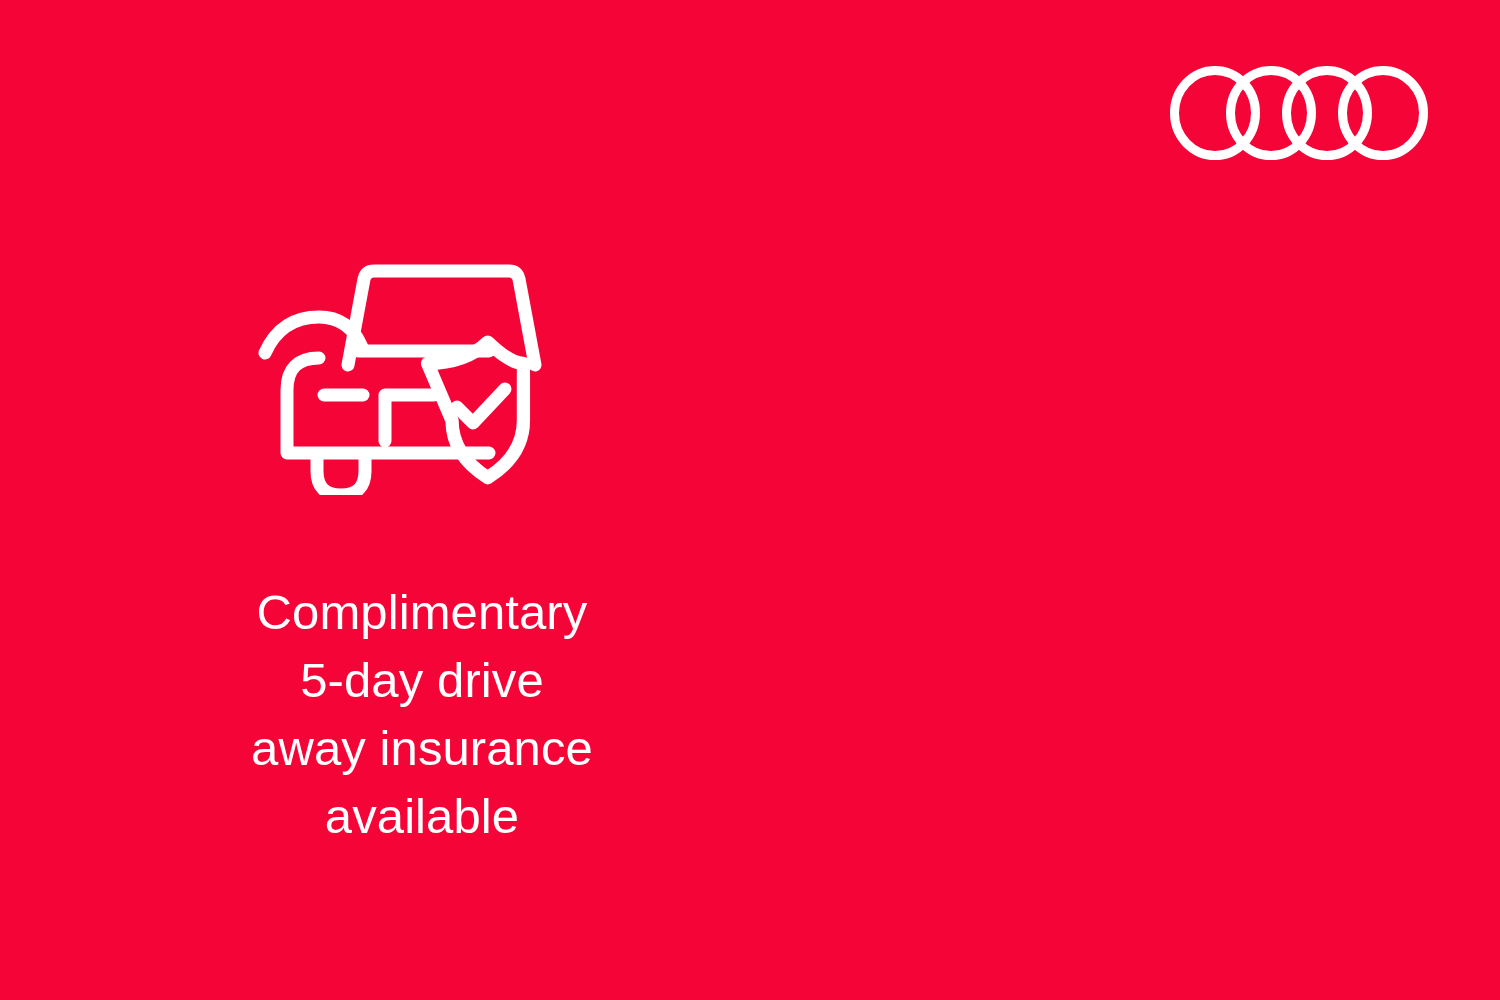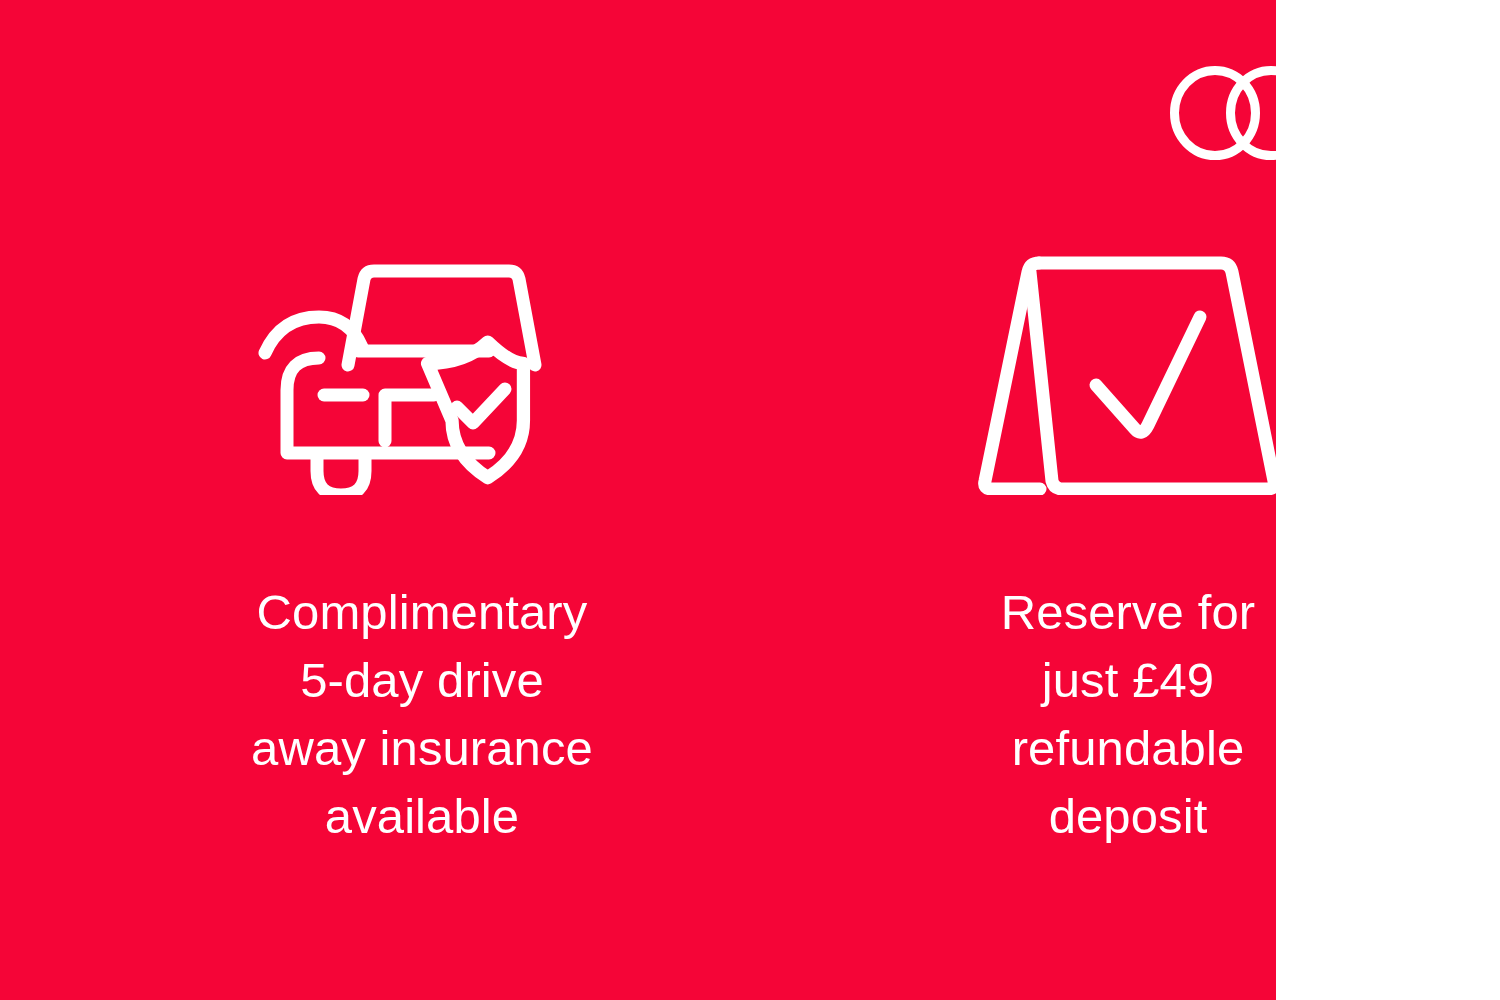--- a/index.html
+++ b/index.html
@@ -7,21 +7,21 @@
     padding: 0;
   }
   body {
     width: 1500px;
     height: 1000px;
     overflow: hidden;
     font-family: "Liberation Sans", sans-serif;
   }
   #poster {
     position: relative;
-    width: 1276px;
+    width: 1500px;
     height: 1000px;
     background: #f50537;
     overflow: hidden;
   }
 
   
   #audi-logo {
     position: absolute;
     left: 1170px;
     top: 66px;
@@ -106,34 +106,14 @@
         </g>
       </svg>
     </div>
 
     <div class="feature-caption" id="caption-insurance">Complimentary
 5-day drive
 away insurance
 available</div>
   </div>
 
-  <div class="feature" id="feature-deposit">
-
-    <div class="feature-icon">
-      <svg id="icon-deposit-card" viewBox="0 0 300 240" width="300" height="240" aria-hidden="true">
-        <g fill="none" stroke="#ffffff" stroke-width="13" stroke-linecap="round" stroke-linejoin="round">
-
-          <path d="M 62 234 L 14 234 Q 5 234 7 226 L 50 17 Q 52 8 61 8"></path>
-
-          <path d="M 61 8 L 243 8 Q 252 8 254 17 L 296 226 Q 298 234 289 234 L 85 234 Q 76 234 74 226 L 52 17"></path>
-
-          <path d="M 118 130 L 157 174 Q 164 182 170 170 L 222 62"></path>
-        </g>
-      </svg>
-    </div>
-
-    <div class="feature-caption" id="caption-deposit">Reserve for
-just £49
-refundable
-deposit</div>
-  </div>
 
 </div>
 
 </body></html>

